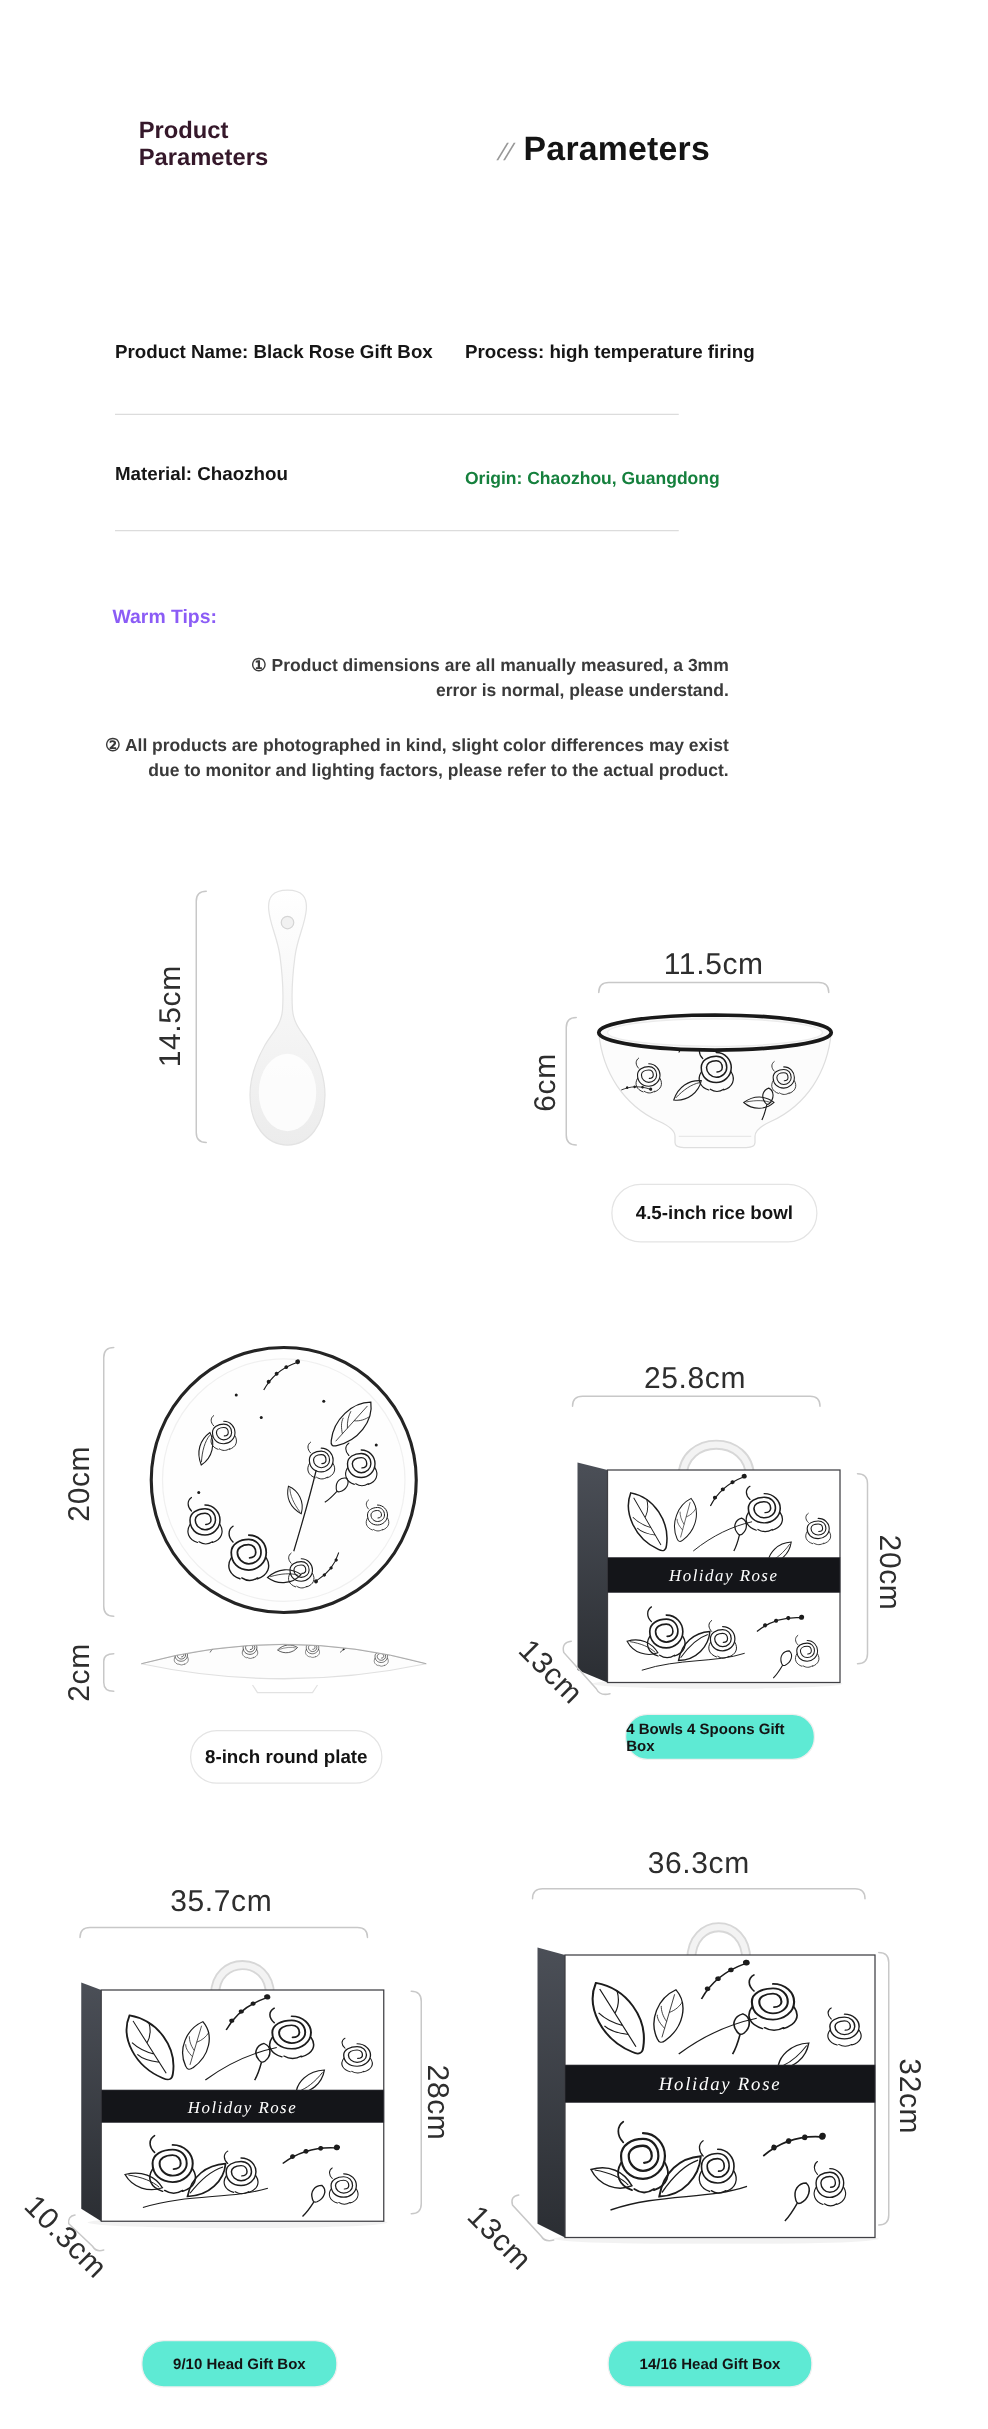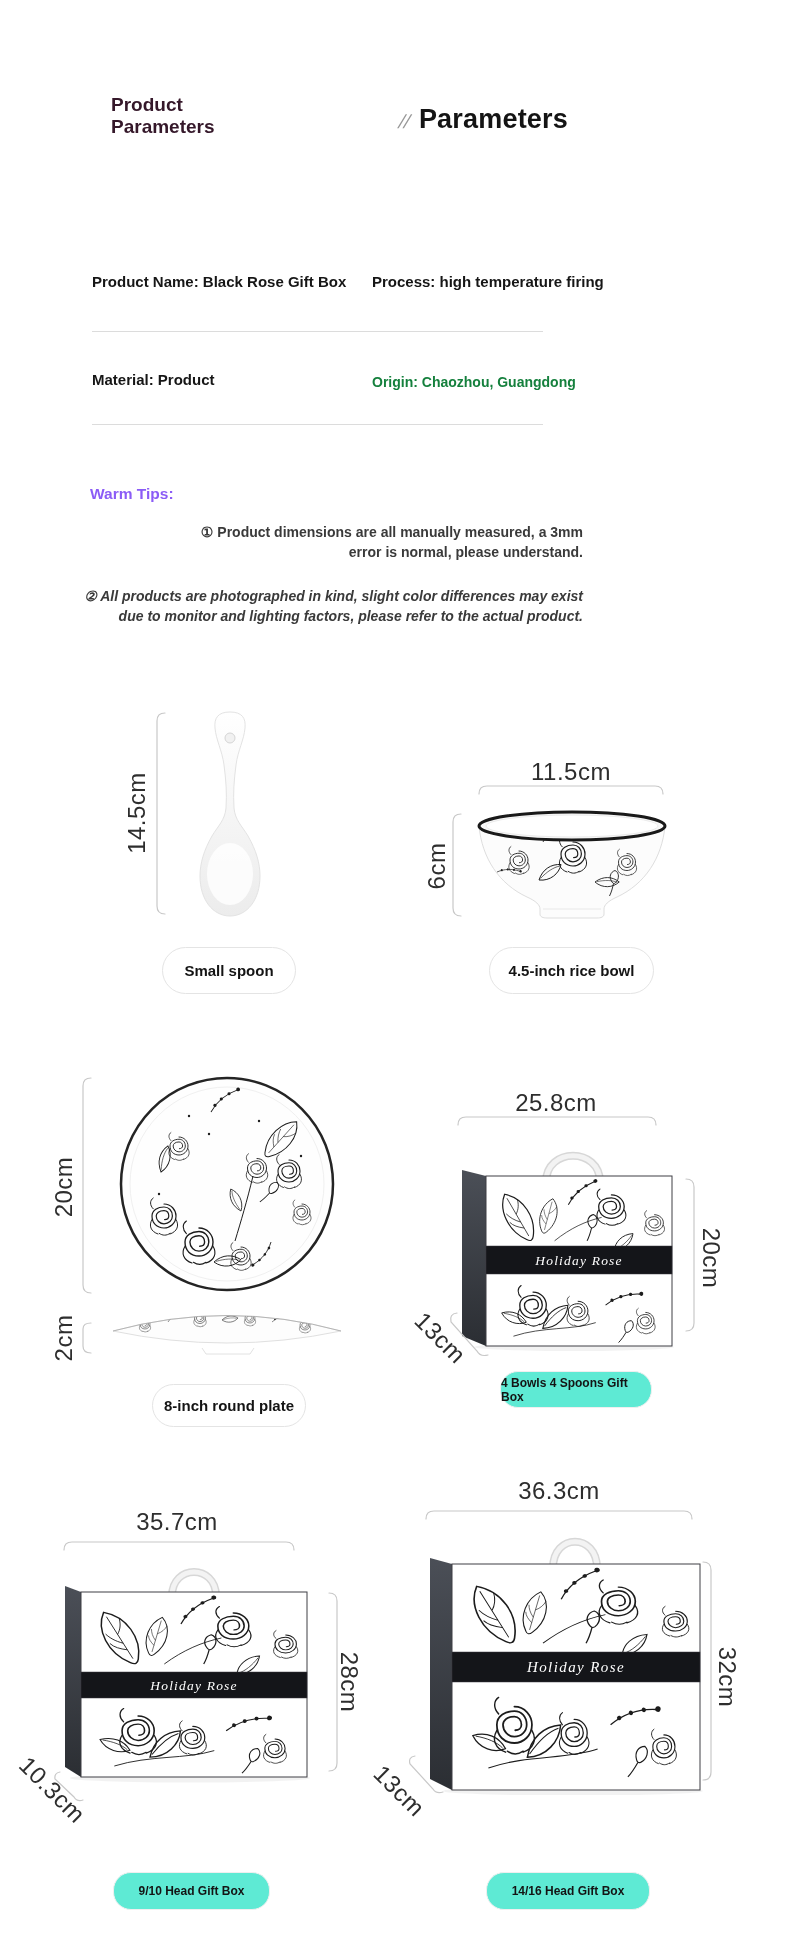--- a/index.html
+++ b/index.html
@@ -96,44 +96,43 @@
     <div>Parameters</div>
   </div>
   <div class="abs hdr-right">
     <span class="hdr-slashes">//</span>
     <span class="hdr-title">Parameters</span>
   </div>
 
   <div class="abs spec" style="left:92px;top:273px;">Product Name: Black Rose Gift Box</div>
   <div class="abs spec" style="left:372px;top:273px;">Process: high temperature firing</div>
   <div class="abs divider" style="top:331px;"></div>
-  <div class="abs spec" style="left:92px;top:371px;">Material: Product</div>
+  <div class="abs spec" style="left:92px;top:371px;">Material: Chaozhou</div>
   <div class="abs spec-sm" style="left:372px;top:374px;">Origin: Chaozhou, Guangdong</div>
   <div class="abs divider" style="top:424px;"></div>
 
   <div class="abs tips-title">Warm Tips:</div>
   <div class="abs tip" style="left:83px;top:522px;">
     <div>① Product dimensions are all manually measured, a 3mm</div>
     <div>error is normal, please understand.</div>
   </div>
-  <div class="abs tip" style="left:83px;top:586px;font-style:italic;">
+  <div class="abs tip" style="left:83px;top:586px;">
     <div>② All products are photographed in kind, slight color differences may exist</div>
     <div>due to monitor and lighting factors, please refer to the actual product.</div>
   </div>
 
   <svg class="abs" style="left:170px;top:708px;" width="120" height="212">
     <path d="M60,4 C72,4 76,10 75,20 C74,32 68,42 66,57 C64,72 63,86 64,100 C65,112 72,118 78,128 C86,142 90,155 90,168 C90,192 77,208 60,208 C43,208 30,192 30,168 C30,155 34,142 42,128 C48,118 55,112 56,100 C57,86 56,72 54,57 C52,42 46,32 45,20 C44,10 48,4 60,4 Z" fill="url(#gSpoon)" stroke="#e3e3e3" stroke-width="1"></path>
     <ellipse cx="60" cy="166" rx="23" ry="31" fill="#ffffff" opacity="0.8"></ellipse>
     <circle cx="60" cy="30" r="5" fill="#f1f1f1" stroke="#d5d5d5" stroke-width="1"></circle>
   </svg>
   <svg class="abs" style="left:155px;top:712px;" width="12" height="204">
     <path class="brk" d="M10,1 Q2,1 2,9 L2,194 Q2,202 10,202"></path>
   </svg>
   <div class="abs dim rot-l" style="left:87px;top:799px;width:100px;">14.5cm</div>
-  <div class="pill pill-lg" style="left:162px;top:947px;width:132px;height:45px;">Small spoon</div>
 
   <div class="abs dim" style="left:521px;top:758px;width:100px;">11.5cm</div>
   <svg class="abs" style="left:478px;top:784px;" width="186" height="12">
     <path class="brk" d="M1,10 Q1,2 9,2 L177,2 Q185,2 185,10"></path>
   </svg>
   <svg class="abs" style="left:477px;top:810px;" width="190" height="114">
     <clipPath id="cBowl">
       <path d="M2,16 C5,48 22,74 50,87 C59,91 63,95 63,99 L63,104 C63,107 66,108 70,108 L120,108 C124,108 127,107 127,104 L127,99 C127,95 131,91 140,87 C168,74 185,48 188,16 Z"></path>
     </clipPath>
     <path d="M2,16 C5,48 22,74 50,87 C59,91 63,95 63,99 L63,104 C63,107 66,108 70,108 L120,108 C124,108 127,107 127,104 L127,99 C127,95 131,91 140,87 C168,74 185,48 188,16 Z" fill="#fcfcfc" stroke="#dedede" stroke-width="1"></path>

